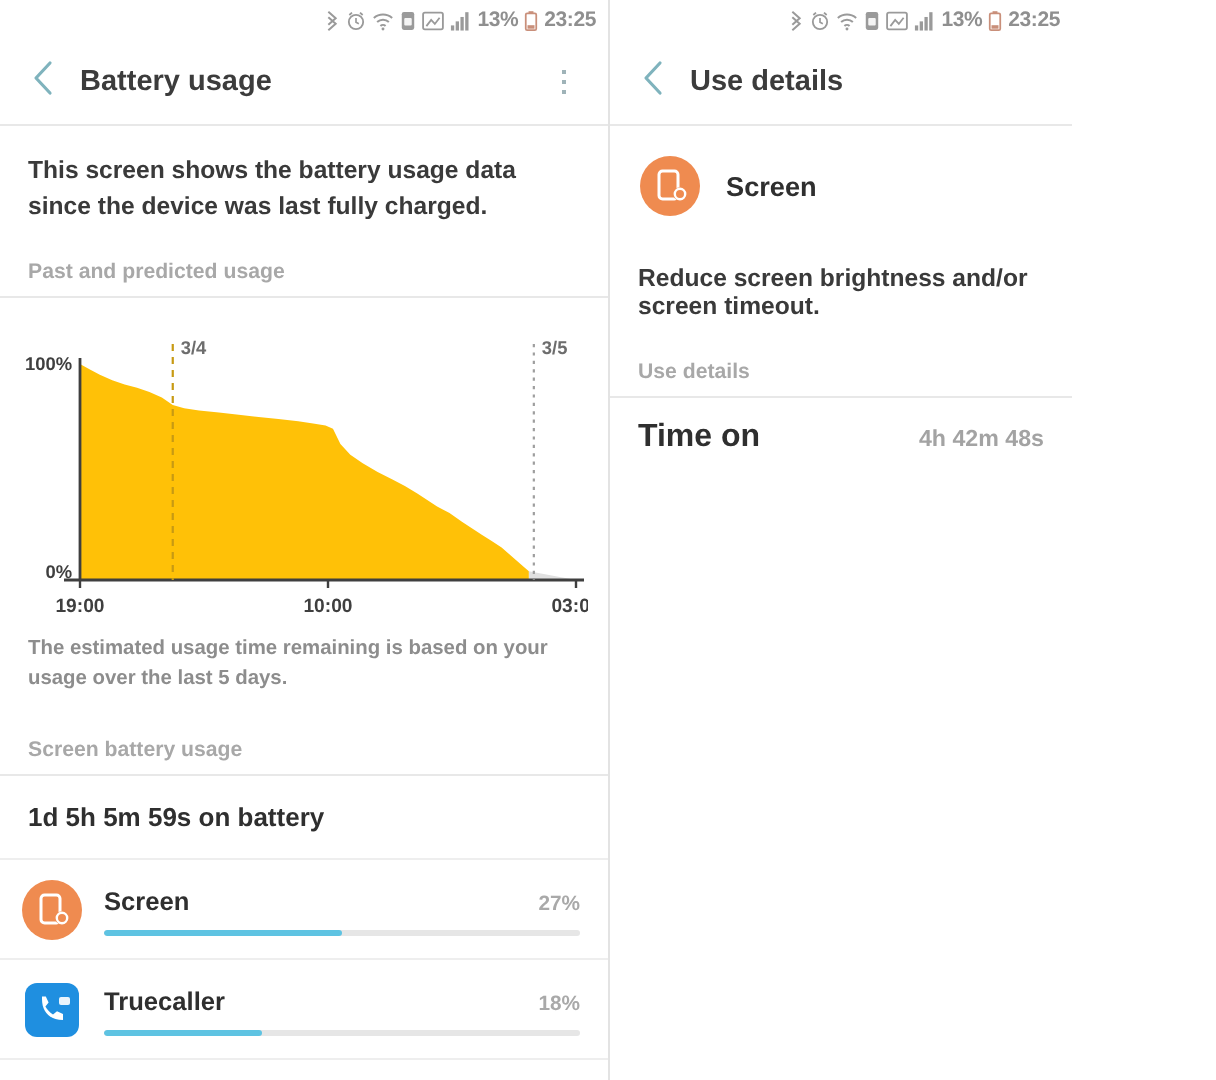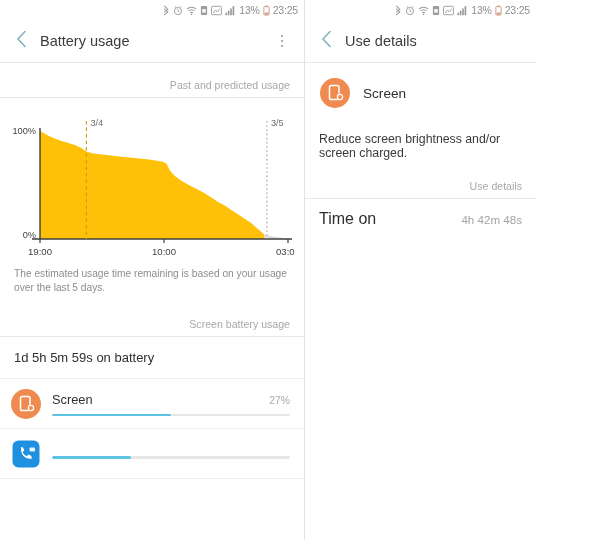--- a/index.html
+++ b/index.html
@@ -2,21 +2,21 @@
 <html><head>
 <meta charset="utf-8">
 <style>
   * { box-sizing: border-box; margin: 0; padding: 0; }
   html, body {
     width: 608px; height: 540px;
     background: #ffffff;
     font-family: "Liberation Sans", sans-serif;
     overflow: hidden;
   }
-  .screens { display: flex; width: 536px; height: 540px; }
+  .screens { display: flex; width: 536px; height: 540px; font-weight: bold; }
   .panel { width: 304px; height: 540px; position: relative; background: #ffffff; }
   .panel.right { border-left: 1px solid #e3e3e3; }
 
   
   .statusbar {
     height: 20px; display: flex; align-items: center;
     justify-content: flex-end; padding-right: 6px; gap: 3px;
     color: #9a9a9a; font-size: 10.5px;
   }
   .sb-ico { display: inline-block; line-height: 1; font-size: 10px; color: #a2a2a2; }
@@ -44,21 +44,21 @@
   }
   .hr { height: 1px; background: #e8e8e8; width: 100%; }
 
   
   .intro {
     padding: 13px 14px 2px 14px;
     font-size: 12.3px; line-height: 1.48; color: #3a3a3a;
   }
   .section-head {
     padding: 16px 14px 5px 14px;
-    font-size: 10.6px; color: #a8a8a8; text-align: right;
+    font-size: 10.6px; color: #a8a8a8;
   }
   .section-head.bordered { border-bottom: 1px solid #e8e8e8; padding-bottom: 6px; }
   .est-line {
     padding: 11px 14px 4px 14px;
     font-size: 12.6px; color: #2f2f2f;
   }
 
   
   .chart-wrap { padding: 2px 10px 0 10px; position: relative; margin-top: 13px; }
   .chart-svg { display: block; width: 284px; height: 150px; }
@@ -179,20 +179,21 @@
       </div>
       <div class="appbar-title">Battery usage</div>
       <div class="overflow-btn">
         <i></i>
           <i></i>
           <i></i>
       </div>
     </div>
     <div class="hr"></div>
 
+    <div class="intro">This screen shows the battery usage data since the device was last fully charged.</div>
 
     <div class="section-head bordered">Past and predicted usage</div>
 
 
     <div class="chart-wrap">
       <svg class="chart-svg" id="chart" viewBox="0 0 284 150" preserveAspectRatio="none">
           <path d="M 30 18 L 34.96 20.700000000000003 L 39.92 23.400000000000006 L 46.120000000000005 26.099999999999994 L 52.32 28.25999999999999 L 58.519999999999996 29.879999999999995 L 64.72 32.040000000000006 L 70.92 34.74000000000001 L 76.376 38.519999999999996 L 82.08 40.14 L 89.52 41.22 L 99.44000000000001 42.3 L 109.36 43.379999999999995 L 119.28 44.459999999999994 L 129.2 45.540000000000006 L 139.12 46.620000000000005 L 146.56 47.7 L 152.76 48.78 L 156.48000000000002 50.400000000000006 L 160.20000000000002 57.959999999999994 L 165.16 63.36000000000001 L 171.35999999999999 67.67999999999999 L 178.79999999999998 72 L 186.24 75.78 L 192.44 79.02000000000001 L 198.64000000000001 82.8 L 203.6 86.03999999999999 L 208.56 89.28 L 214.76 92.52000000000001 L 220.96 96.84 L 225.92000000000002 100.08 L 230.88000000000002 103.32 L 235.84 106.56 L 240.79999999999998 109.8 L 244.52 113.04 L 248.24 116.28 L 251.96 119.52 L 254.44 121.68 L 254.44 126 L 30 126 Z" fill="#FFC107"></path>
           <path d="M 254.44 121.68 L 278 126 L 278 126 L 254.44 126 Z" fill="#e0e0e0"></path>
           <line x1="30" y1="15" x2="30" y2="126" stroke="#3f3f3f" stroke-width="1.4"></line>
           <line x1="22" y1="126" x2="282" y2="126" stroke="#3f3f3f" stroke-width="1.4"></line>
@@ -240,20 +241,24 @@
     <div class="app-row">
       <span class="app-icon">
         <svg width="32" height="32" viewBox="0 0 32 32">
             <rect x="1" y="1" width="30" height="30" rx="7" fill="#ffffff"></rect>
             <rect x="2.5" y="2.5" width="27" height="27" rx="6" fill="#1f8fe0"></rect>
             <path d="M11 10.5 c0 6.5 4 10.5 10.5 10.5 l0 -3 -3 -1.4 -2 1.6 c-1.8-1.1-2.9-2.2-3.8-3.9 l1.6-2 -1.4-3 -1.9 0z" fill="#ffffff"></path>
             <rect x="19.5" y="9.5" width="5.5" height="4" rx="1" fill="#ffffff" opacity=".9"></rect>
           </svg>
       </span>
       <div class="app-right">
+        <div class="app-top">
+          <span class="app-name">Truecaller</span>
+          <span class="app-pct">18%</span>
+        </div>
         <div class="bar-track">
           <div class="bar-fill" id="bar1" style="width: 33%;"></div>
         </div>
       </div>
     </div>
 
   </div>
 
   <div class="panel right">
 
@@ -326,21 +331,21 @@
         <svg width="32" height="32" viewBox="0 0 32 32">
             <circle cx="16" cy="16" r="15" fill="#ef8b50"></circle>
             <rect x="10.5" y="8.5" width="9.5" height="14" rx="1.8" stroke="#fff" stroke-width="1.5" fill="none"></rect>
             <circle cx="21" cy="20" r="3.4" fill="#ef8b50"></circle>
             <circle cx="21" cy="20" r="2.6" stroke="#fff" stroke-width="1.2" fill="none"></circle>
           </svg>
       </span>
       <span class="detail-title">Screen</span>
     </div>
 
-    <div class="detail-body">Reduce screen brightness and/or screen charged.</div>
+    <div class="detail-body">Reduce screen brightness and/or screen timeout.</div>
 
     <div class="section-head bordered" style="padding-top:18px;">Use details</div>
 
     <div class="kv-row">
       <span class="kv-key">Time on</span>
       <span class="kv-val">4h 42m 48s</span>
     </div>
 
   </div>
 </div>

